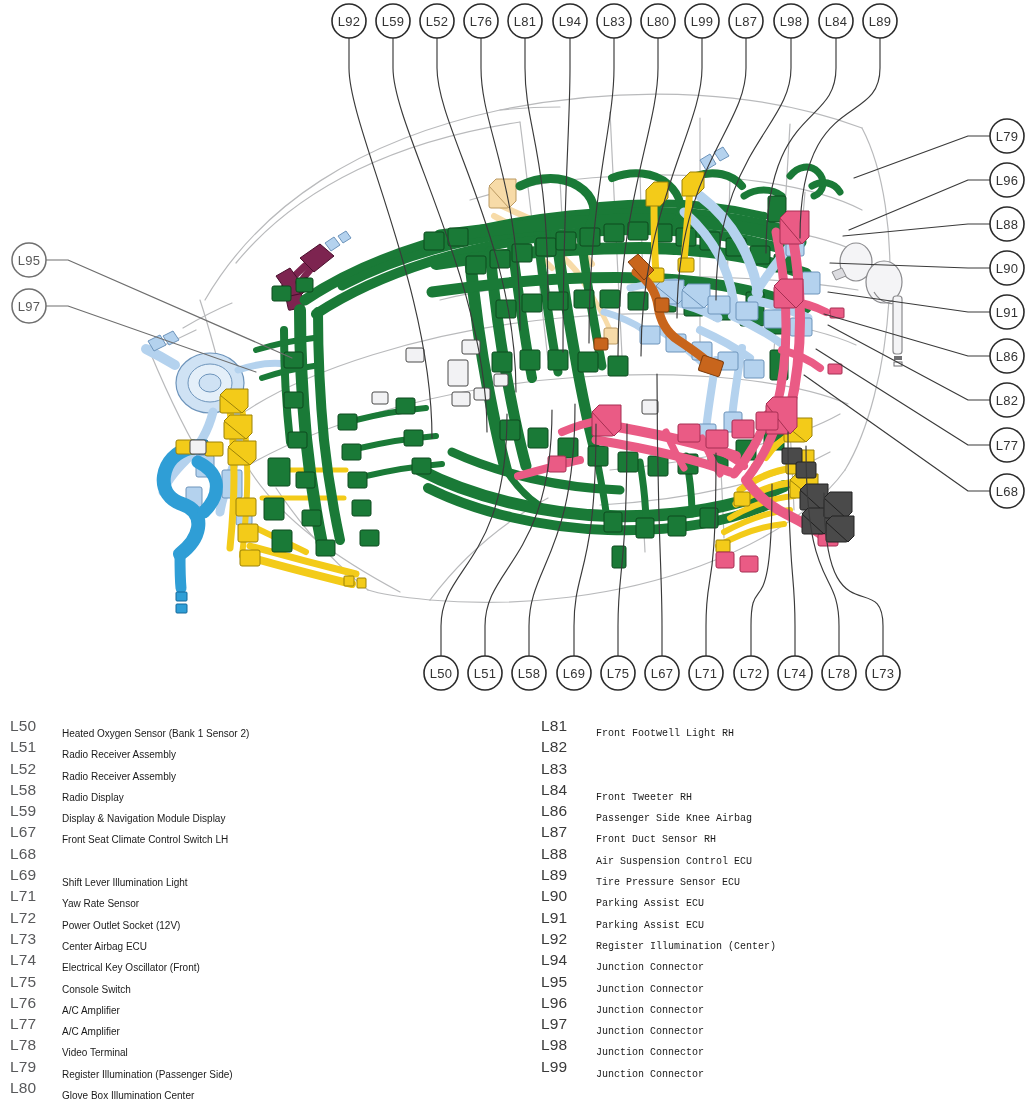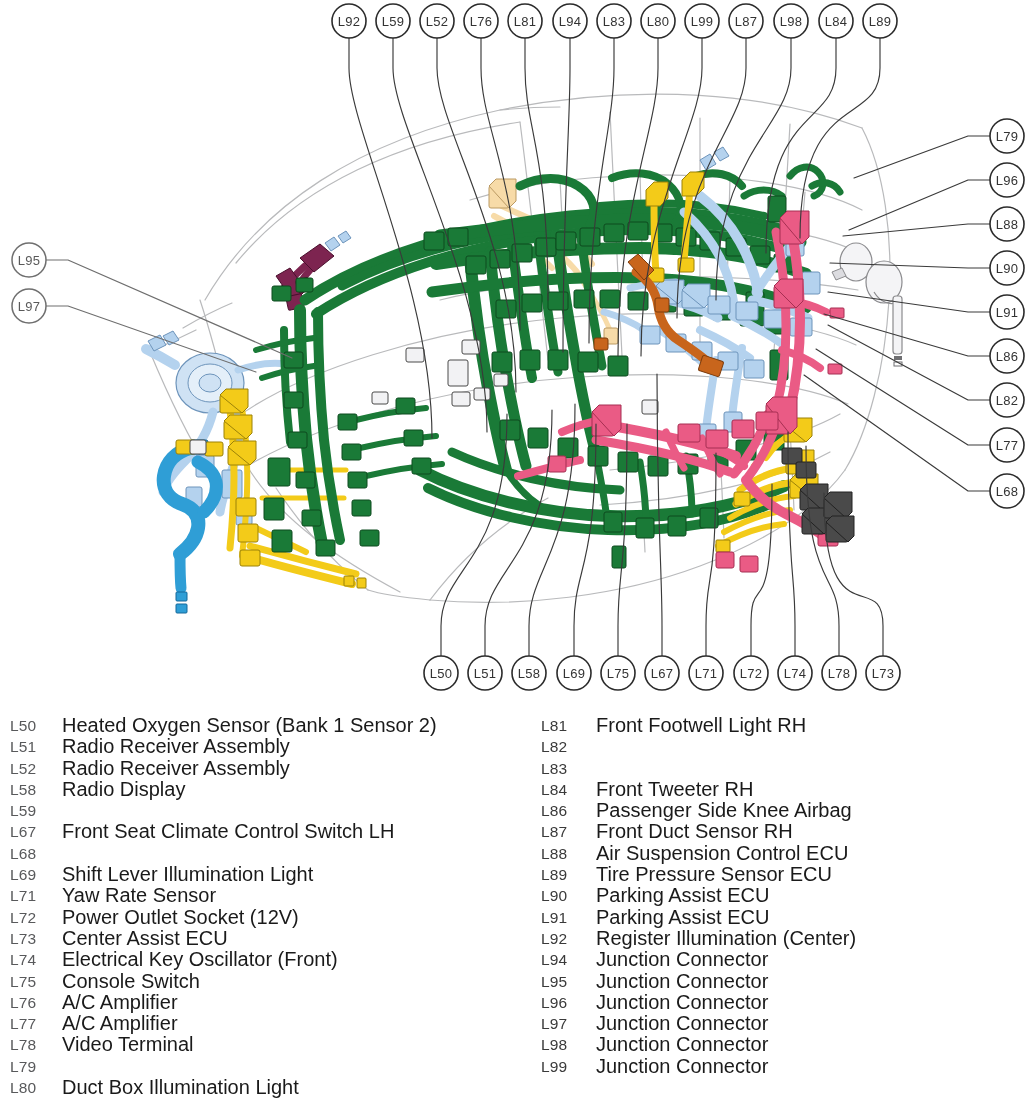--- a/index.html
+++ b/index.html
@@ -18,25 +18,25 @@
   .legend-col.right{left:520px;width:515px;}
   .legend-row{
     position:relative;height:21.3px;line-height:21.3px;
     white-space:nowrap;font-size:15.5px;
   }
   .legend-code{
     position:absolute;left:10px;top:0;
     color:#58595b;font-size:15.5px;letter-spacing:0.1px;
   }
   .legend-desc{
-    position:absolute;left:62px;top:0;
-    color:#1a1a1a;font-size:20px;
+    position:absolute;left:62px;top:8px;
+    color:#1a1a1a;font-size:10px;
   }
   .legend-col.right .legend-code{left:21px;color:#3a3a3a;}
-  .legend-col.right .legend-desc{left:76px;}
+  .legend-col.right .legend-desc{left:76px;font-family:Liberation Mono, monospace;}
   .callout-text{
     font-family:"Liberation Sans","DejaVu Sans",sans-serif;
     font-size:13px;fill:#333333;
     text-anchor:middle;dominant-baseline:central;
     letter-spacing:0.2px;
   }
   .callout-text.soft{fill:#5a5a5a;}
 </style>
 </head>
 <body>
@@ -636,20 +636,21 @@
         <div class="legend-row">
           <span class="legend-code">L52</span>
           <span class="legend-desc">Radio Receiver Assembly</span>
         </div>
         <div class="legend-row">
           <span class="legend-code">L58</span>
           <span class="legend-desc">Radio Display</span>
         </div>
         <div class="legend-row">
           <span class="legend-code">L59</span>
+          <span class="legend-desc">Display &amp; Navigation Module Display</span>
         </div>
         <div class="legend-row">
           <span class="legend-code">L67</span>
           <span class="legend-desc">Front Seat Climate Control Switch LH</span>
         </div>
         <div class="legend-row">
           <span class="legend-code">L68</span>
         </div>
         <div class="legend-row">
           <span class="legend-code">L69</span>
@@ -658,21 +659,21 @@
         <div class="legend-row">
           <span class="legend-code">L71</span>
           <span class="legend-desc">Yaw Rate Sensor</span>
         </div>
         <div class="legend-row">
           <span class="legend-code">L72</span>
           <span class="legend-desc">Power Outlet Socket (12V)</span>
         </div>
         <div class="legend-row">
           <span class="legend-code">L73</span>
-          <span class="legend-desc">Center Assist ECU</span>
+          <span class="legend-desc">Center Airbag ECU</span>
         </div>
         <div class="legend-row">
           <span class="legend-code">L74</span>
           <span class="legend-desc">Electrical Key Oscillator (Front)</span>
         </div>
         <div class="legend-row">
           <span class="legend-code">L75</span>
           <span class="legend-desc">Console Switch</span>
         </div>
         <div class="legend-row">
@@ -682,24 +683,25 @@
         <div class="legend-row">
           <span class="legend-code">L77</span>
           <span class="legend-desc">A/C Amplifier</span>
         </div>
         <div class="legend-row">
           <span class="legend-code">L78</span>
           <span class="legend-desc">Video Terminal</span>
         </div>
         <div class="legend-row">
           <span class="legend-code">L79</span>
+          <span class="legend-desc">Register Illumination (Passenger Side)</span>
         </div>
         <div class="legend-row">
           <span class="legend-code">L80</span>
-          <span class="legend-desc">Duct Box Illumination Light</span>
+          <span class="legend-desc">Glove Box Illumination Center</span>
         </div>
       </div>
     <div class="legend-col right" id="legend-right">
         <div class="legend-row">
           <span class="legend-code">L81</span>
           <span class="legend-desc">Front Footwell Light RH</span>
         </div>
         <div class="legend-row">
           <span class="legend-code">L82</span>
         </div>

